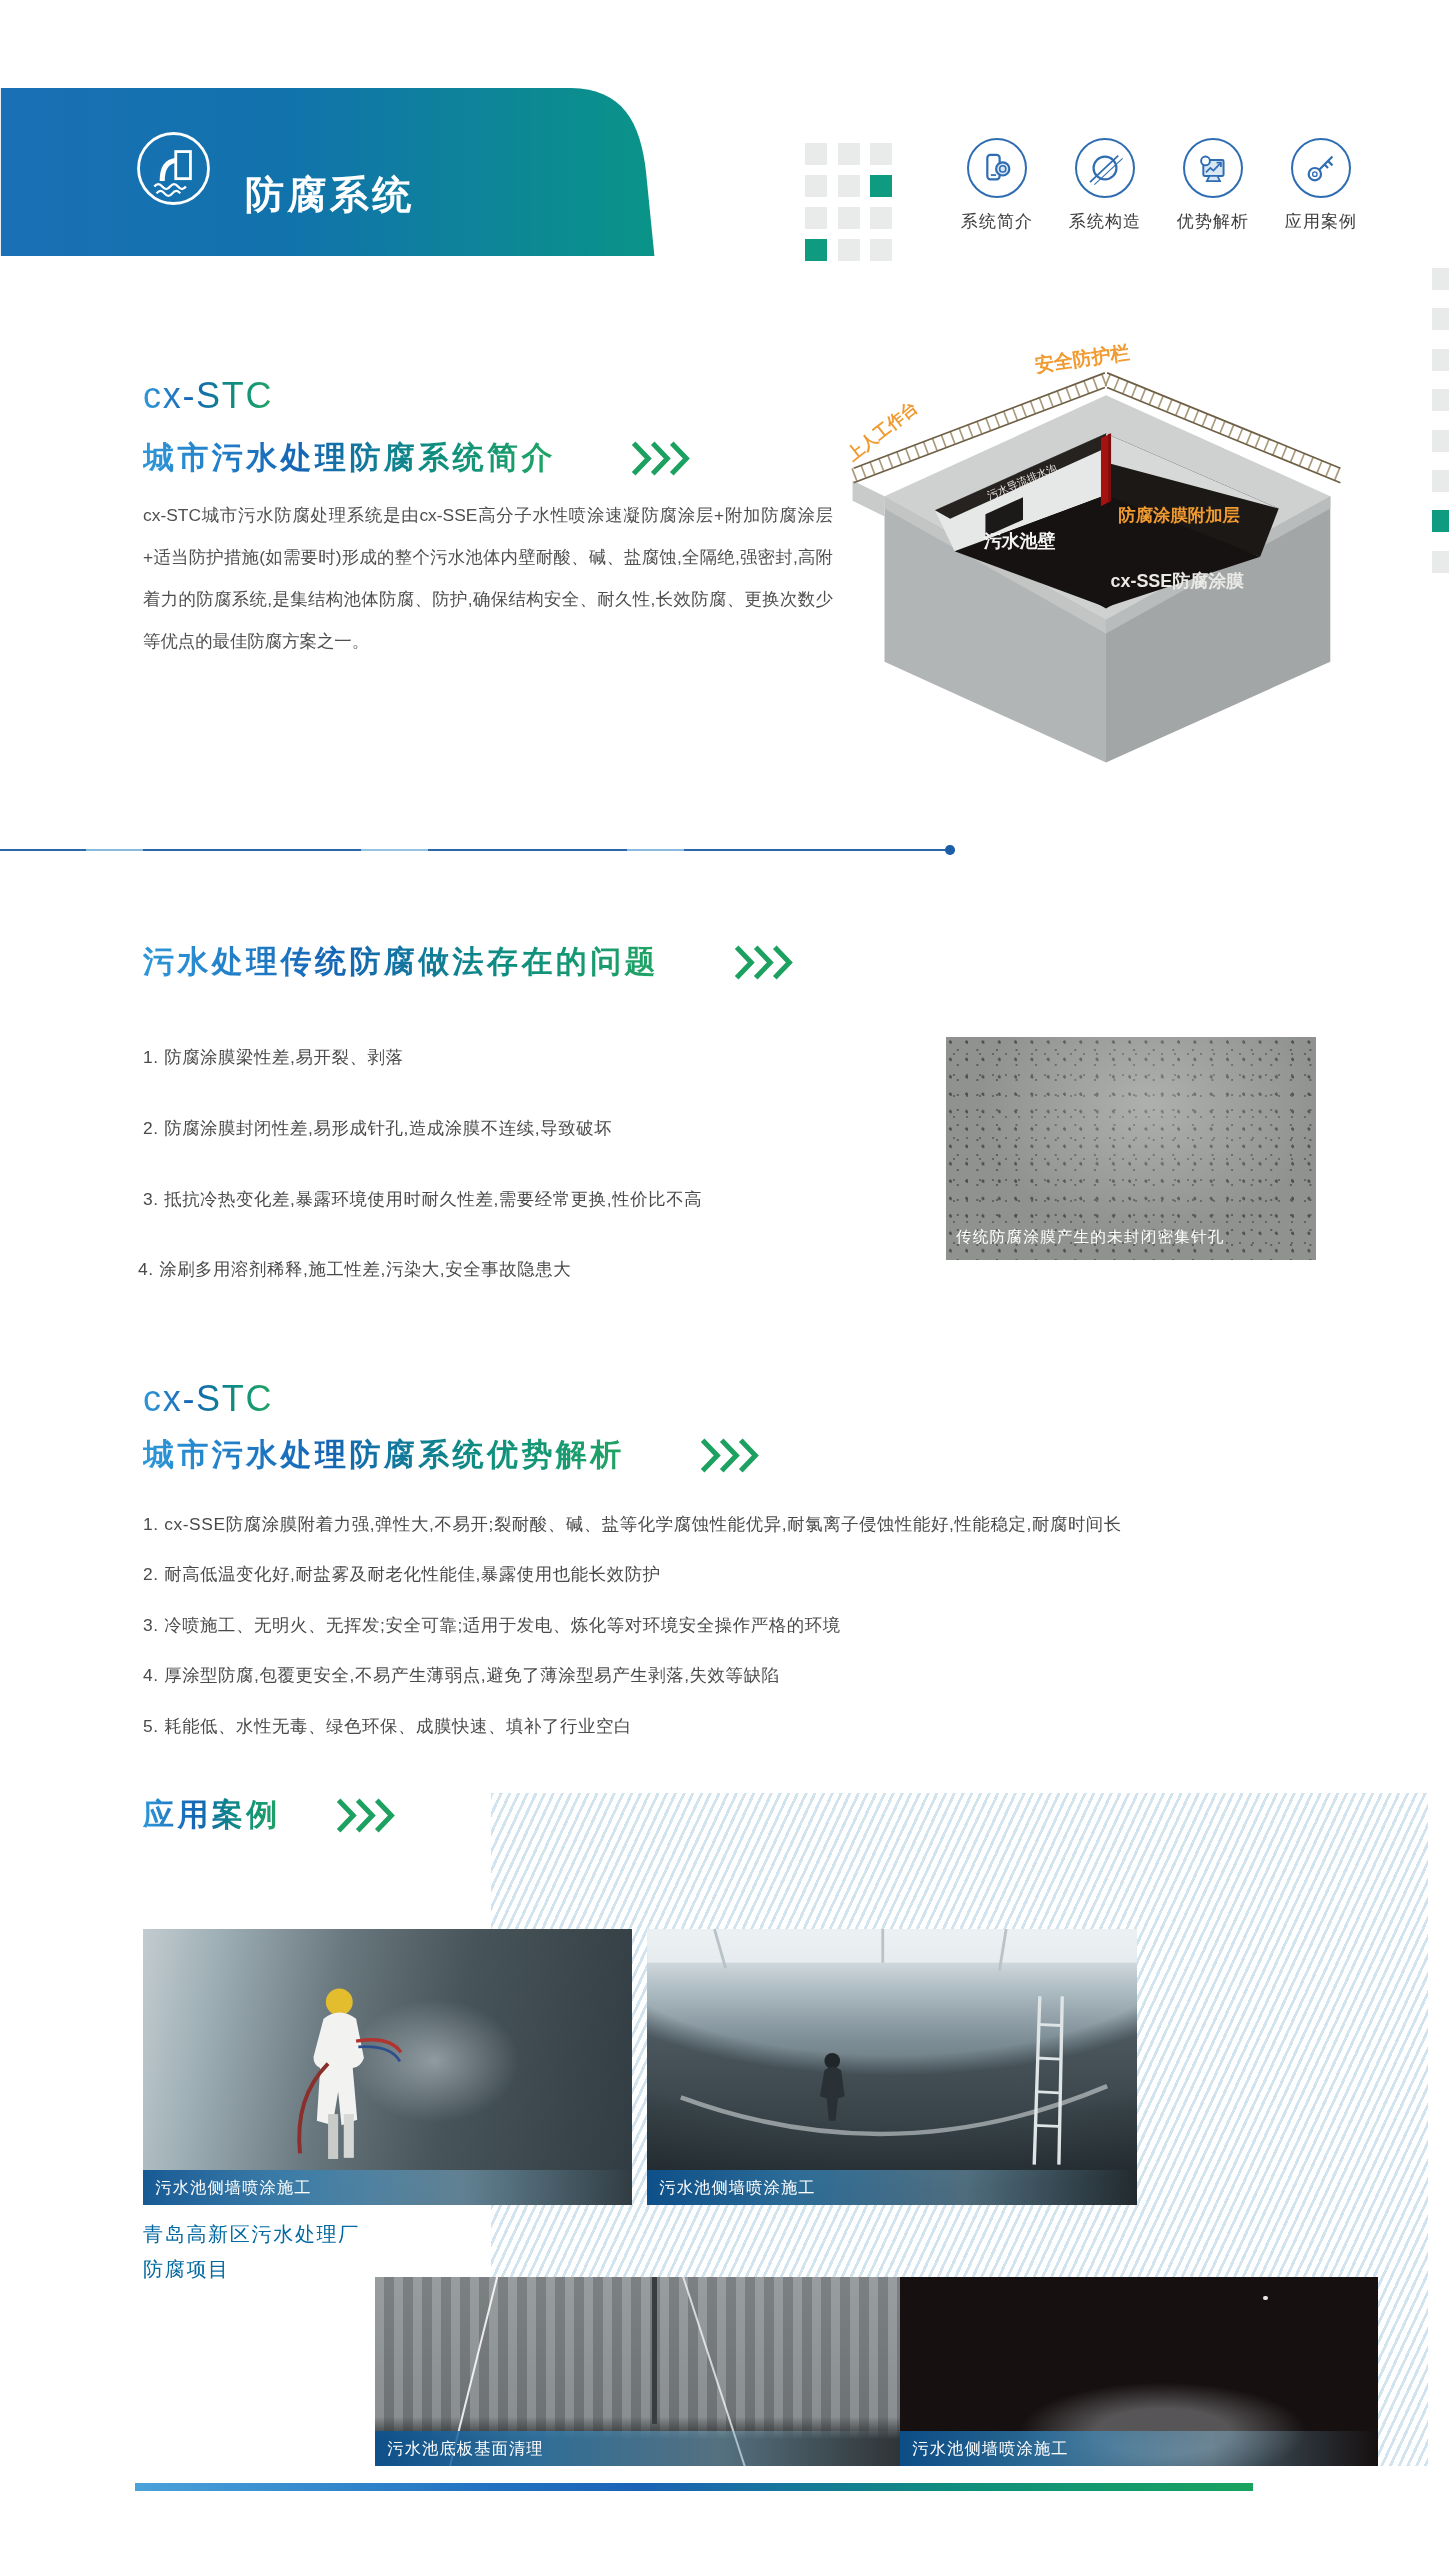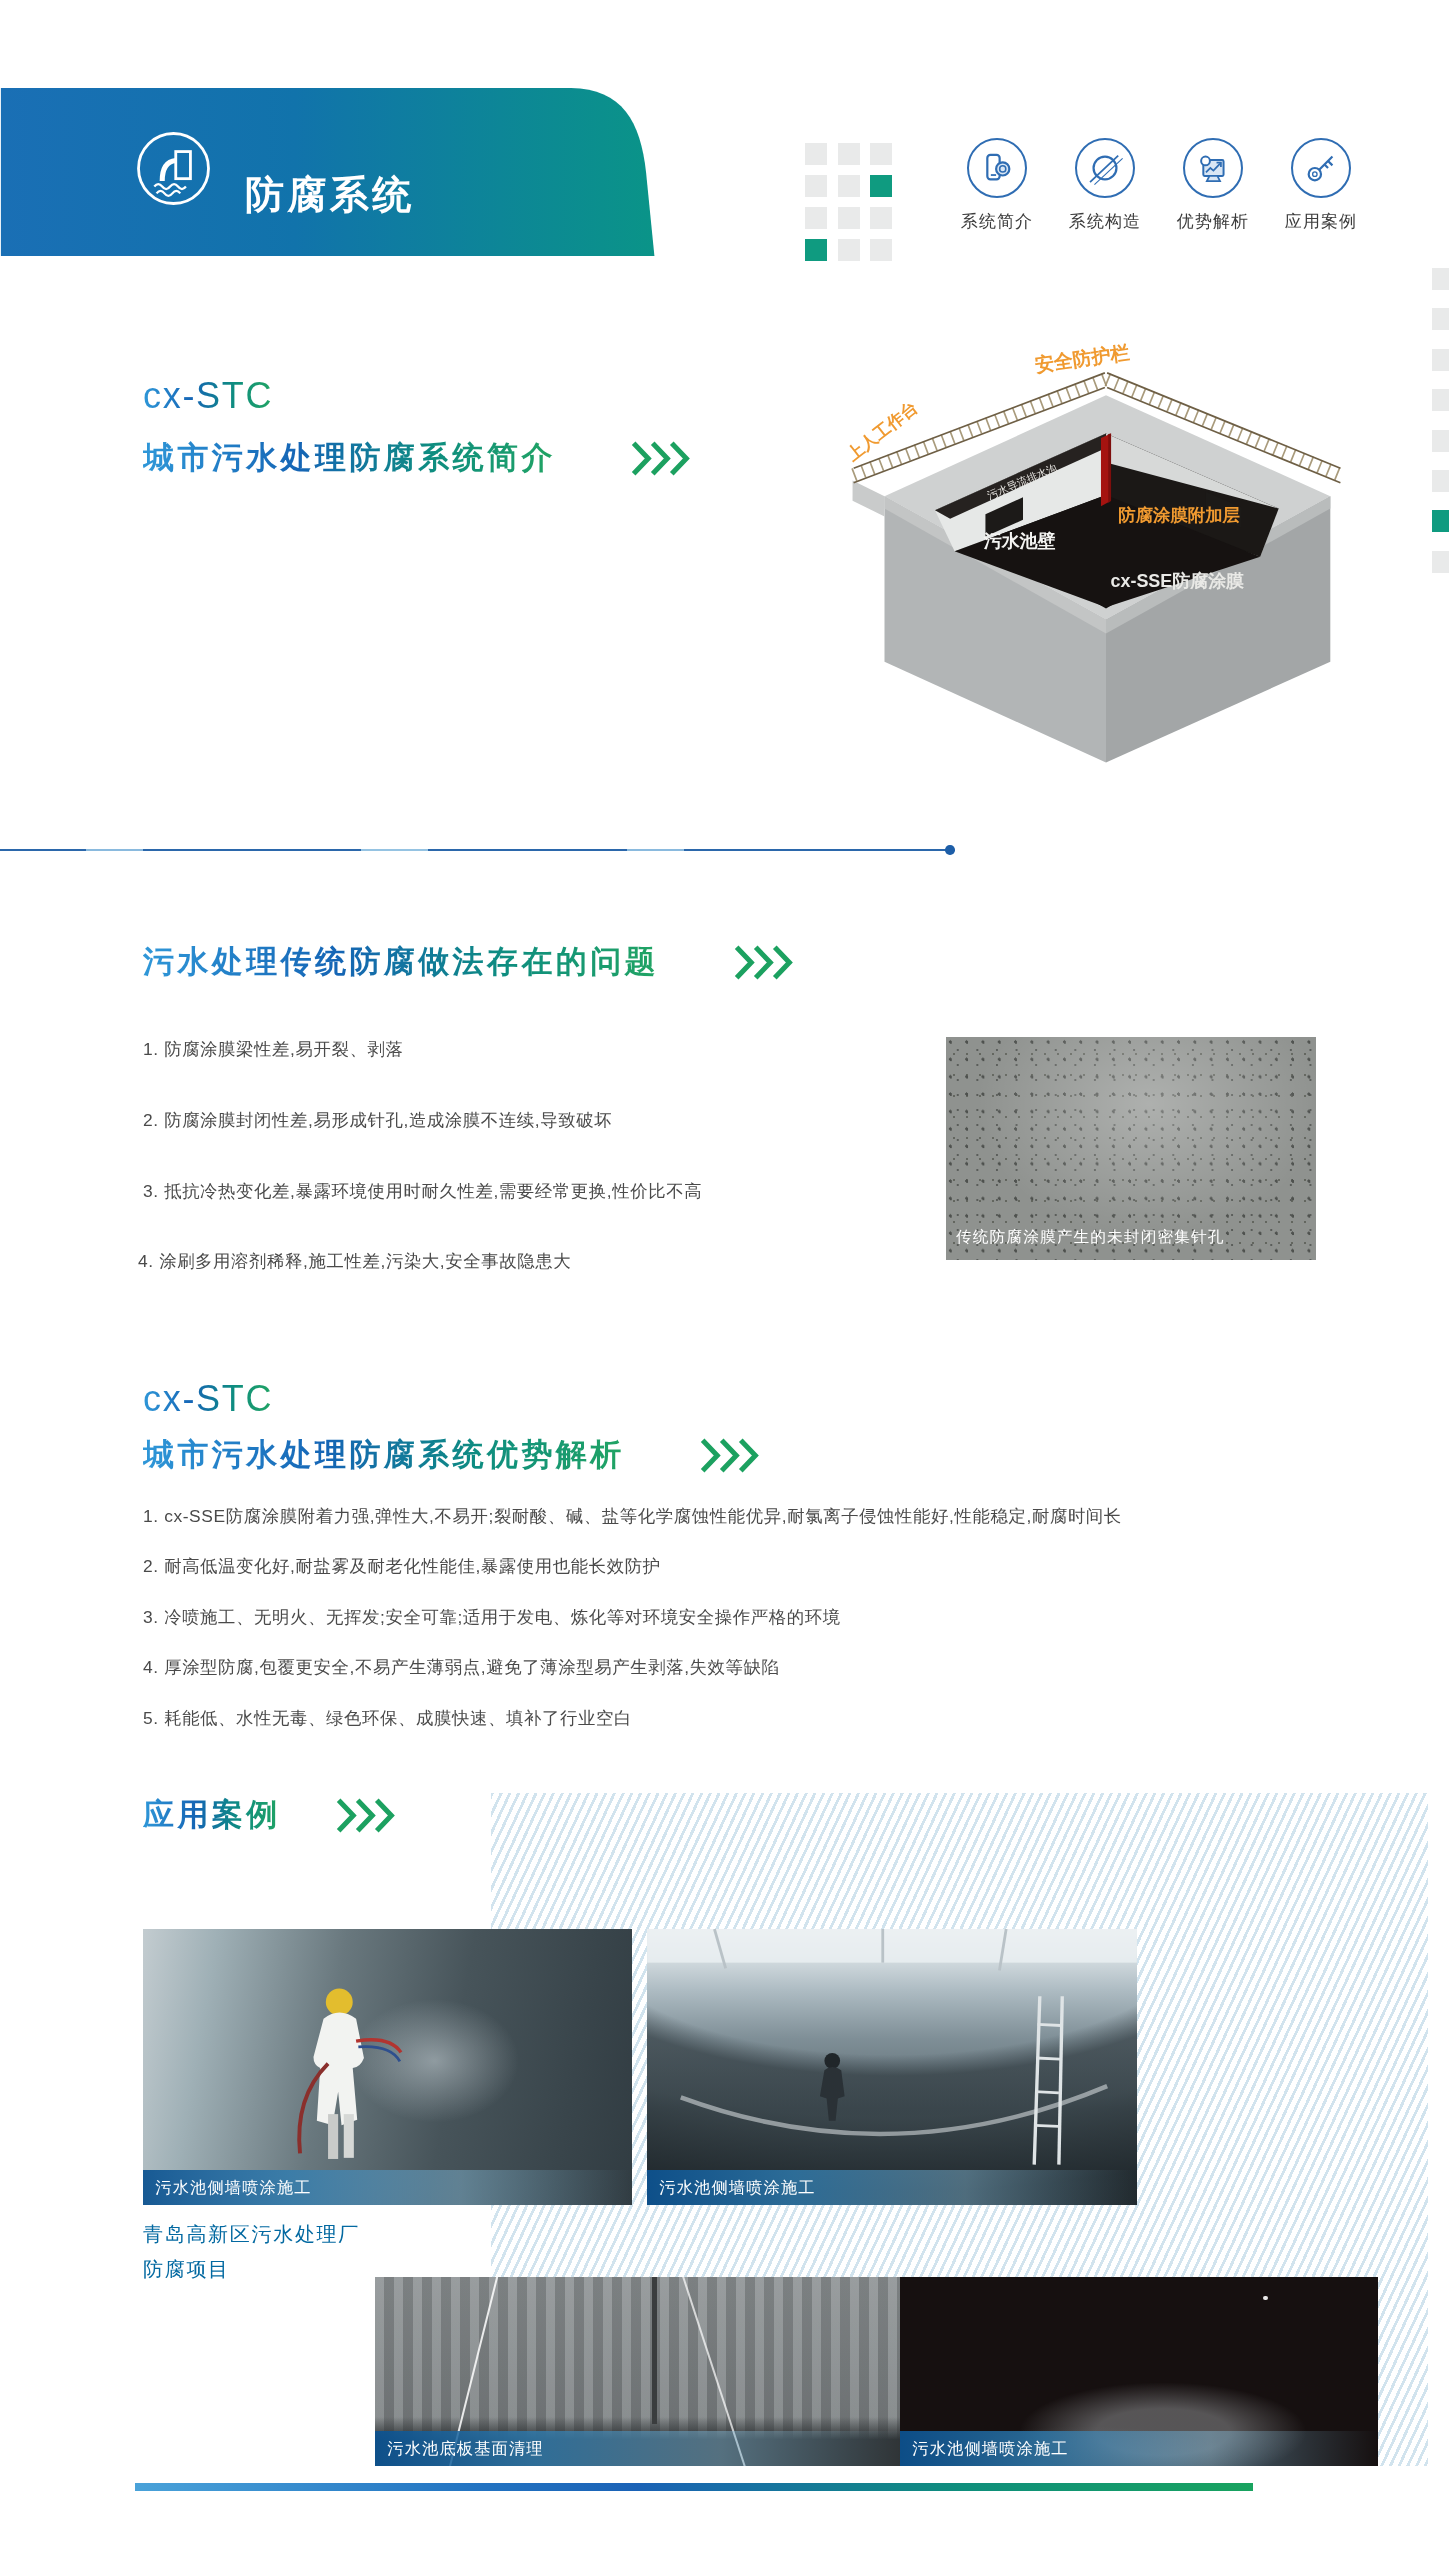--- a/index.html
+++ b/index.html
@@ -28,21 +28,21 @@
               margin:0 auto;display:flex;align-items:center;justify-content:center;background:#fff;}
   .nav-label{margin-top:12.3px;font-size:17px;color:#3c3c3c;letter-spacing:1.1px;}
 
   
   .h-brand{font-size:36px;font-weight:400;letter-spacing:1.7px;}
   .h-row{display:flex;align-items:center;}
   .h-main{font-size:31px;font-weight:800;letter-spacing:3.4px;}
   .chev{margin-left:73px;}
 
   .body-par{width:690px;font-size:17.4px;line-height:42px;color:#4f4f4f;text-align:justify;}
-  .li{font-size:17.4px;color:#4a4a4a;letter-spacing:0.6px;white-space:nowrap;}
+  .li{font-size:17.4px;color:#4a4a4a;letter-spacing:0.6px;white-space:nowrap;margin-top:8px;}
 
   
   .divider{left:0;top:849px;width:950px;height:1.7px;
     background:linear-gradient(90deg,#2b67ab 0 9%,#8abade 9% 15%,#2b67ab 15% 38%,#95c3e2 38% 45%,
                #2b67ab 45% 66%,#8abade 66% 72%,#2b67ab 72% 100%);}
   .divider-dot{left:945px;top:845px;width:9.5px;height:9.5px;border-radius:50%;background:#1d5ea8;}
 
   
   .photoA{left:946px;top:800px;width:370px;height:208px;
     background:
@@ -204,20 +204,21 @@
 
   <div class="abs h-row" style="left:143px;top:437px;">
     <span class="h-main gtext">城市污水处理防腐系统简介</span>
     <svg class="chev" width="62" height="37" viewBox="0 0 110 66">
       <polyline points="8,6 34,33 8,60" fill="none" stroke="#1ca160" stroke-width="9"></polyline>
       <polyline points="42,6 68,33 42,60" fill="none" stroke="#1ca160" stroke-width="9"></polyline>
       <polyline points="76,6 102,33 76,60" fill="none" stroke="#1ca160" stroke-width="9"></polyline>
     </svg>
   </div>
 
+  <div class="abs body-par" style="left:143px;top:494px;">cx-STC城市污水防腐处理系统是由cx-SSE高分子水性喷涂速凝防腐涂层+附加防腐涂层+适当防护措施(如需要时)形成的整个污水池体内壁耐酸、碱、盐腐蚀,全隔绝,强密封,高附着力的防腐系统,是集结构池体防腐、防护,确保结构安全、耐久性,长效防腐、更换次数少等优点的最佳防腐方案之一。</div>
 
   <svg class="abs" style="left:842px;top:328px;" width="528" height="443" viewBox="0 0 940 790">
 
     <polygon points="75,300 470,520 470,775 75,595" fill="#b2b5b6"></polygon>
     <polygon points="470,520 870,300 870,595 470,775" fill="#a3a6a7"></polygon>
 
     <polygon points="75,300 470,120 870,300 470,520" fill="#cfd1d1"></polygon>
 
     <polygon points="75,300 470,520 470,545 75,322" fill="#c3c5c5"></polygon>
     <polygon points="470,520 870,300 870,322 470,545" fill="#b9bcbc"></polygon>

